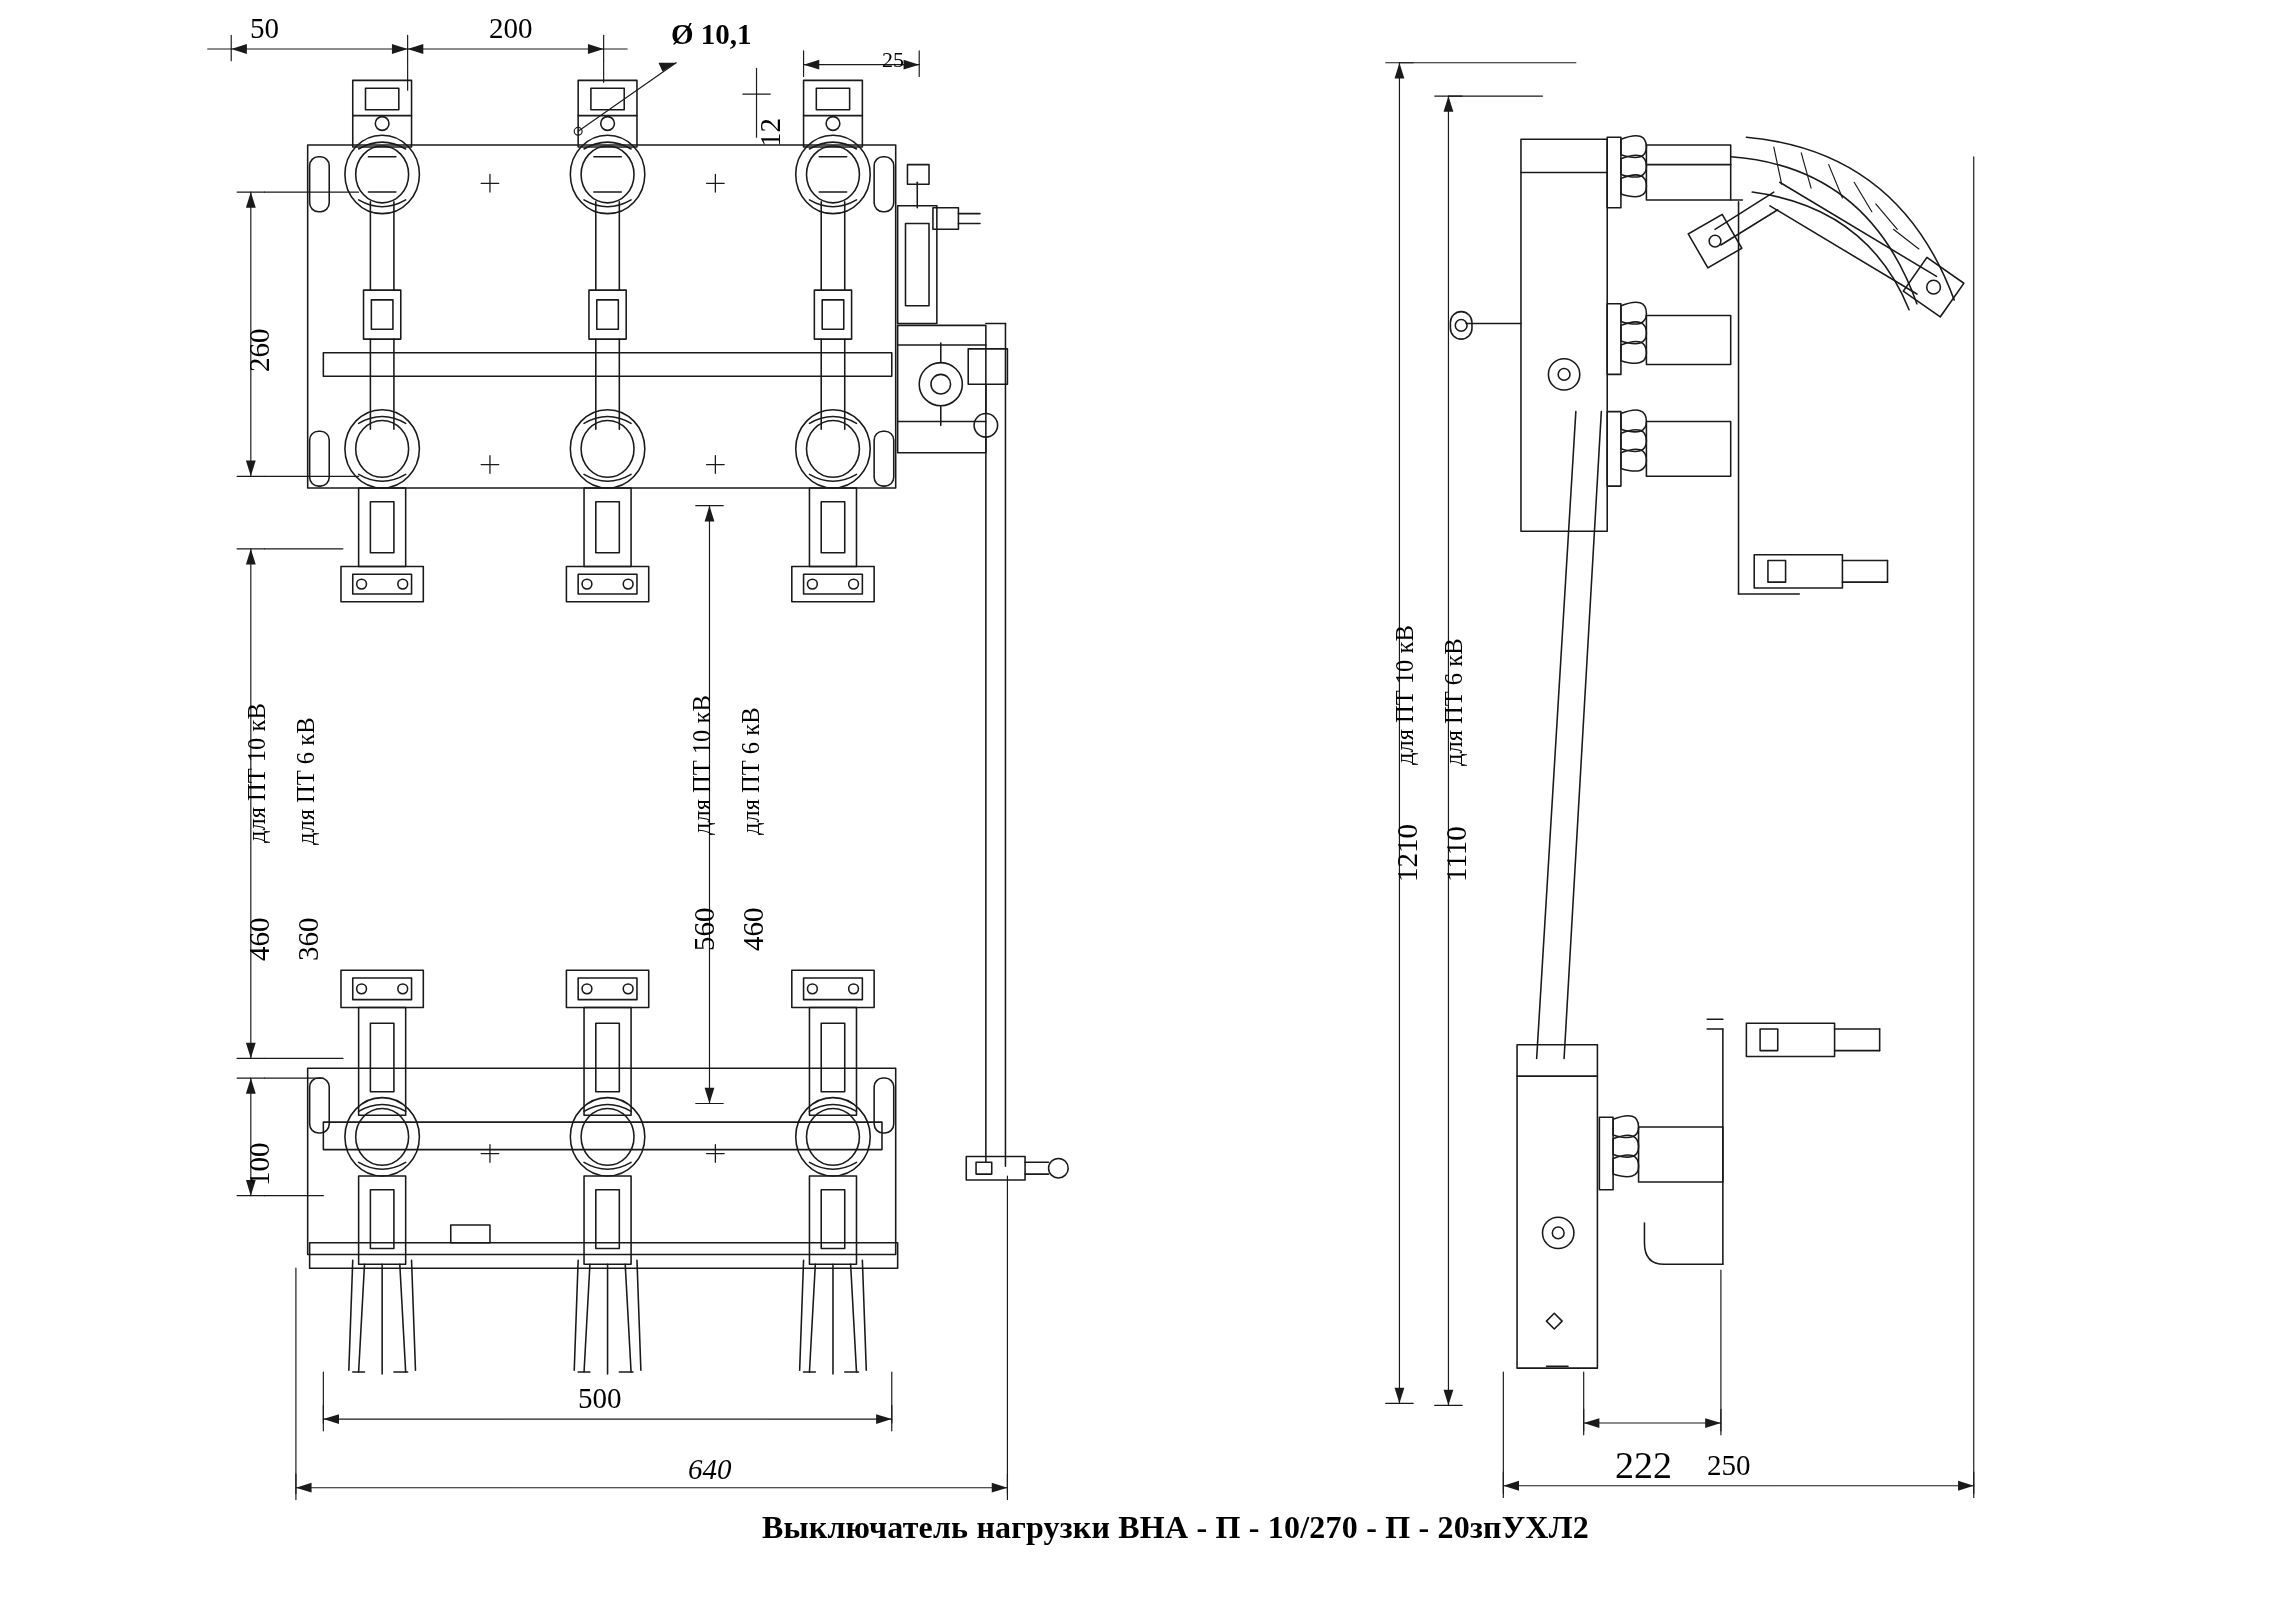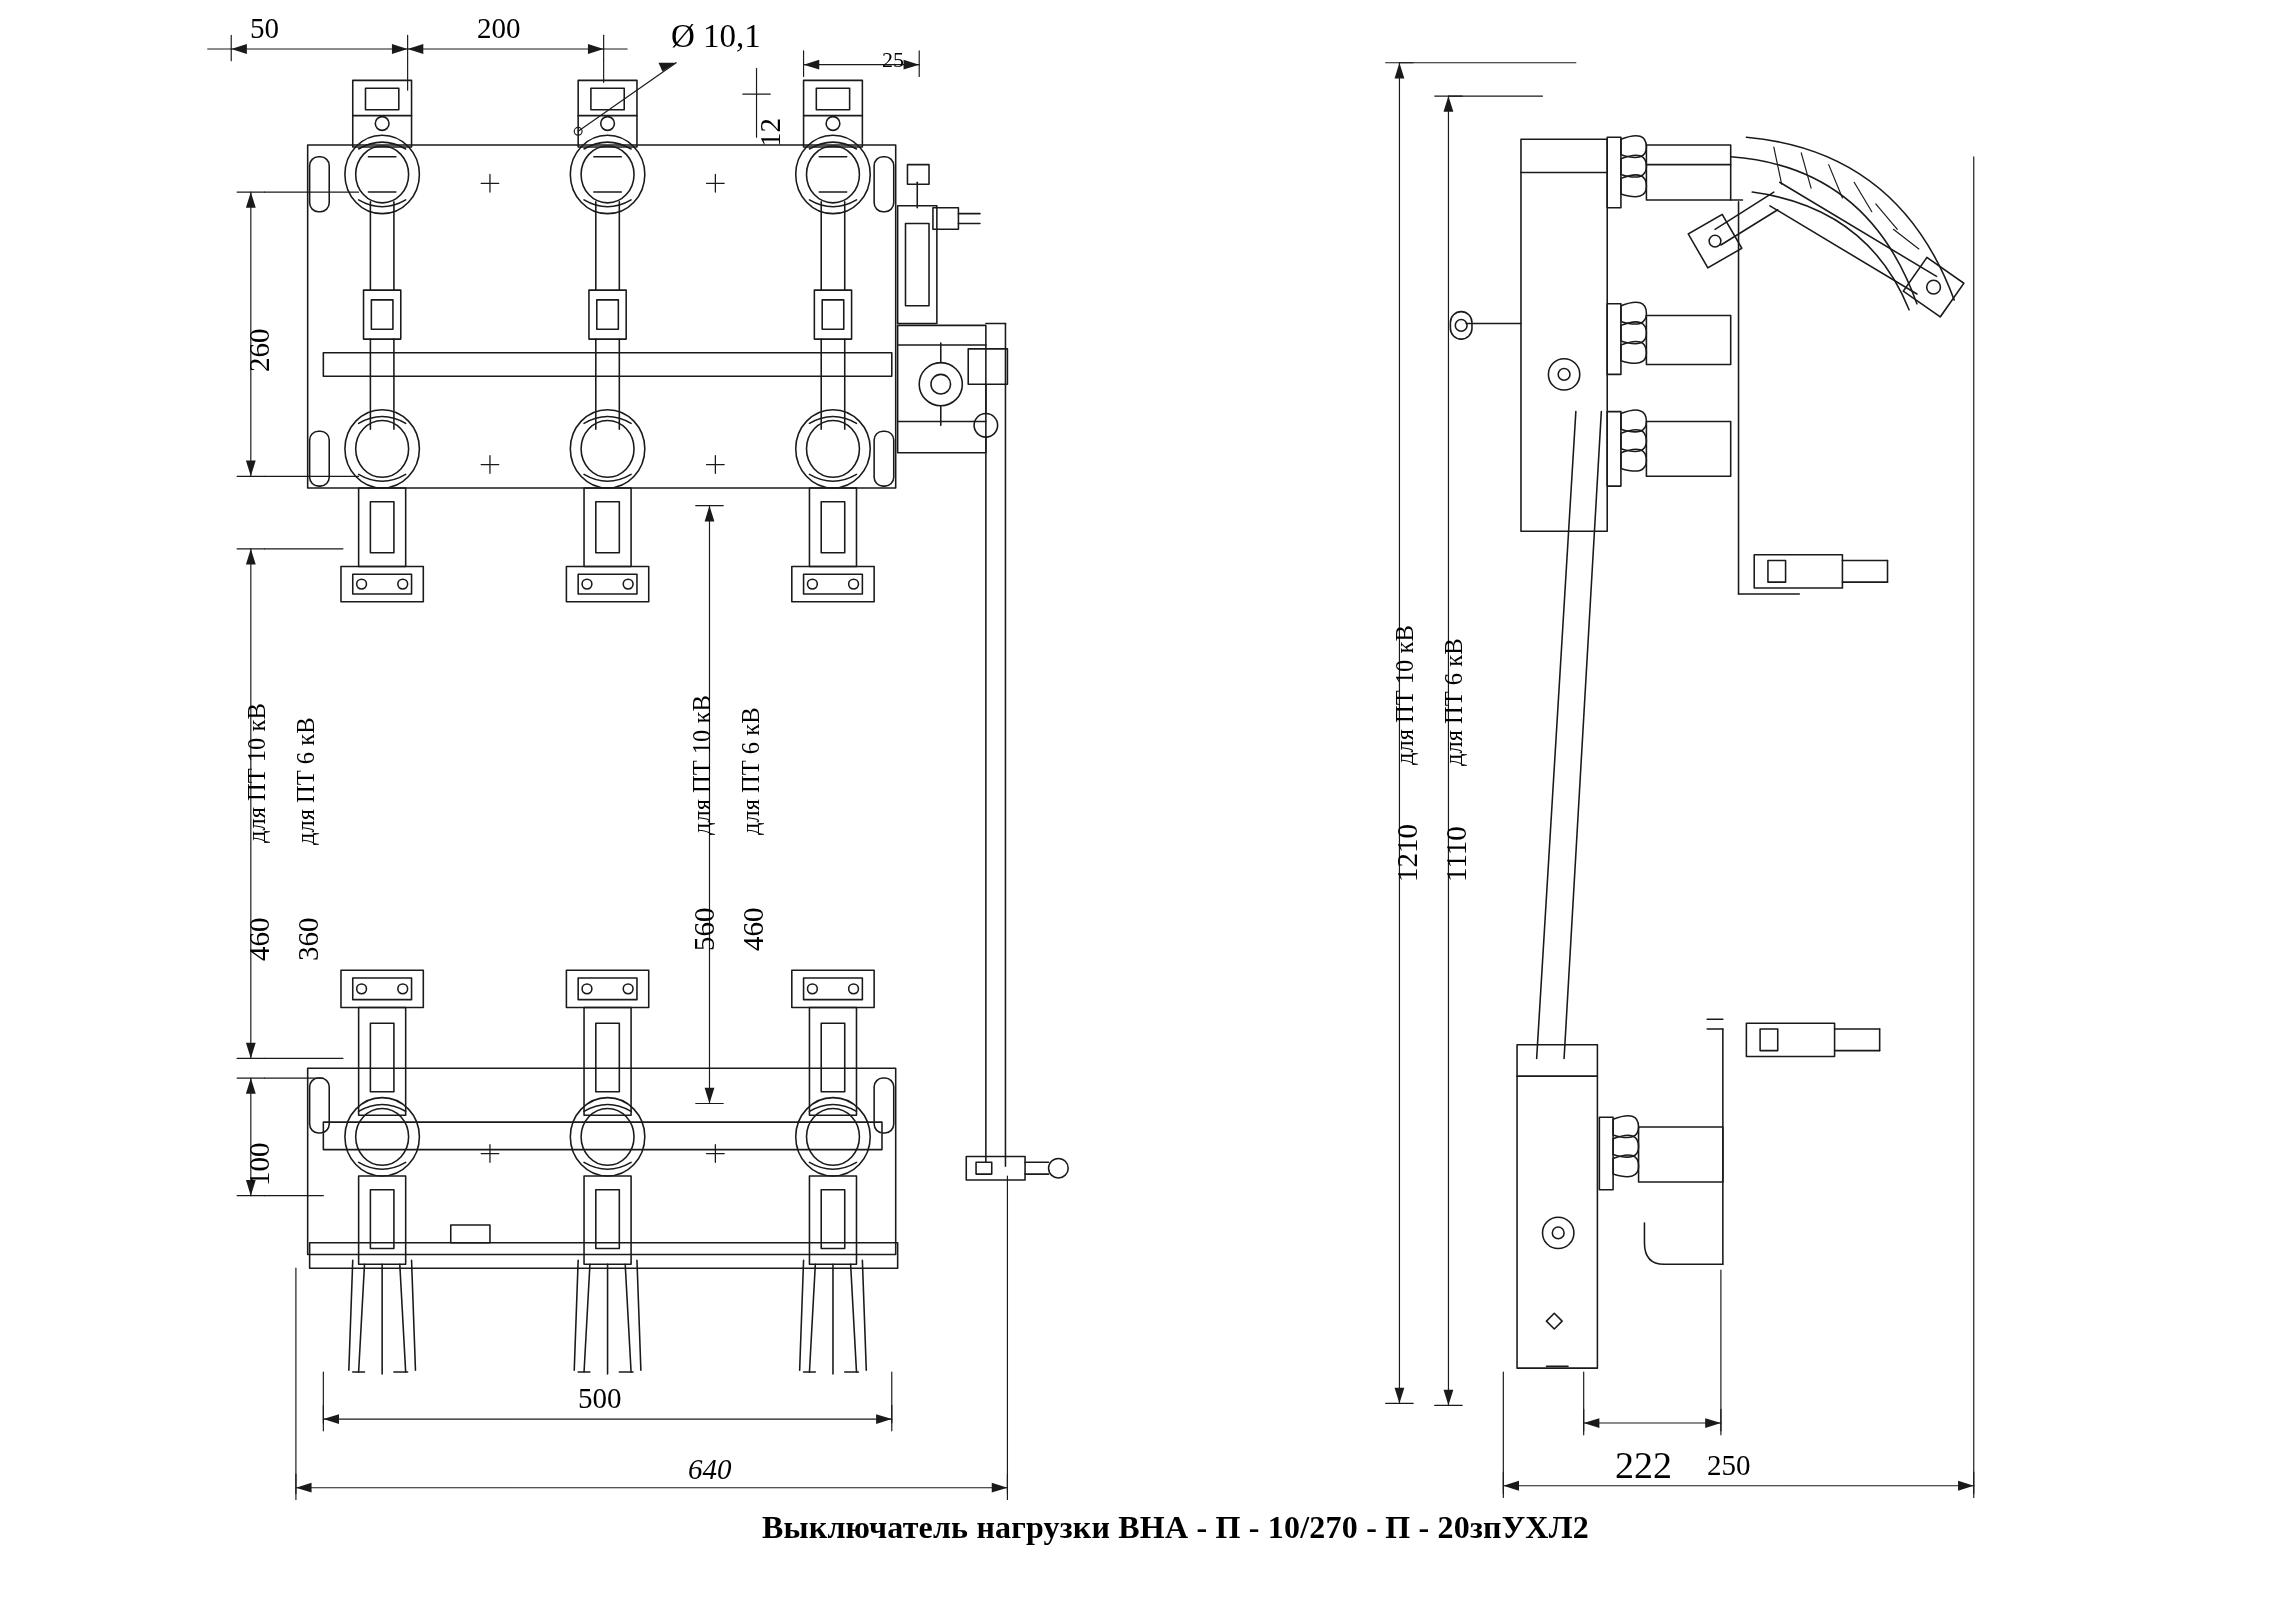--- a/index.html
+++ b/index.html
@@ -375,22 +375,22 @@
           <path d="M1726 1452 l-16 -5 l0 10 Z"></path>
         <path d="M1504 1516 l16 -5 l0 10 Z"></path>
           <path d="M1984 1516 l-16 -5 l0 10 Z"></path>
         <path d="M660 64 l-14 9 l-4 -9 Z"></path>
       </g>
 
     </g>
   </svg>
 
   <div class="lbl" style="left:221px;top:11.8px;font-size:29px;">50</div>
-  <div class="lbl" style="left:448px;top:11.8px;font-size:29px;">200</div>
-  <div class="lbl" style="left:642px;top:17.6px;font-size:33px;">Ø 10,1</div>
+  <div class="lbl" style="left:460px;top:11.8px;font-size:29px;">200</div>
+  <div class="lbl" style="left:642px;top:17.6px;font-size:29px;font-weight:bold;">Ø 10,1</div>
   <div class="lbl" style="left:853px;top:47px;font-size:22px;">25</div>
   <div class="lbl vert" style="left:725px;top:147px;font-size:29px;transform:rotate(-90deg);">12</div>
 
   <div class="lbl vert" style="left:214px;top:372px;font-size:29px;transform:rotate(-90deg);">260</div>
 
   <div class="lbl vert" style="left:214px;top:961px;font-size:29px;transform:rotate(-90deg);">460</div>
   <div class="lbl vert" style="left:214px;top:843px;font-size:24.5px;transform:rotate(-90deg);">для ПТ 10 кВ</div>
   <div class="lbl vert" style="left:263px;top:961px;font-size:29px;transform:rotate(-90deg);">360</div>
   <div class="lbl vert" style="left:263px;top:845px;font-size:24.5px;transform:rotate(-90deg);">для ПТ 6 кВ</div>
 

